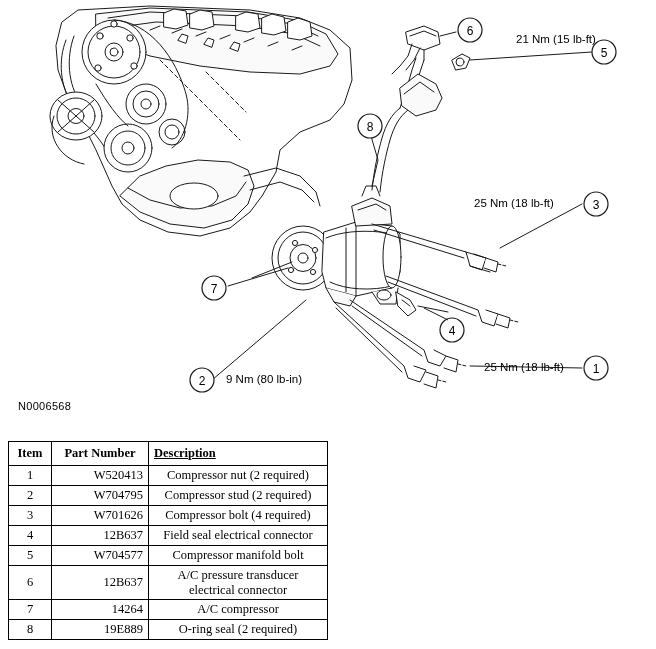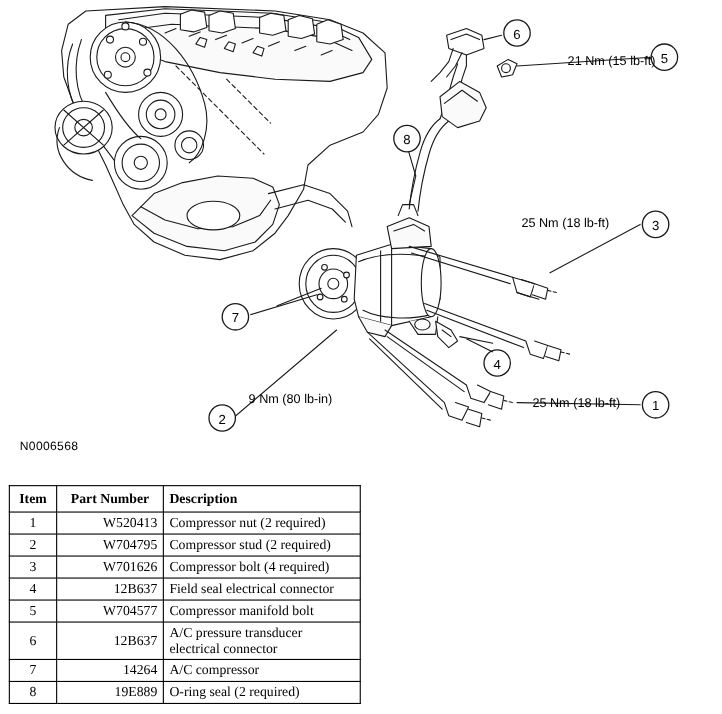--- a/index.html
+++ b/index.html
@@ -63,27 +63,27 @@
   }
   #parts-table td.col-item {
     text-align: center;
     width: 32px;
   }
   #parts-table td.col-part {
     text-align: right;
     width: 86px;
   }
   #parts-table td.col-desc {
-    text-align: left;
+    text-align: center;
     width: 168px;
   }
   #parts-table tr { height: 20px; margin-top: 48px; }
   #parts-table th.col-item { width: 32px; }
   #parts-table th.col-part { width: 86px; }
-  #parts-table th.col-desc { width: 168px; text-align: left; padding-left: 5px;}
+  #parts-table th.col-desc { width: 168px; text-align: left; padding-left: 5px; text-decoration: underline;}
 </style>
 </head>
 <body>
 
 <div id="diagram-area">
 
   <svg id="diagram-svg" width="656" height="430" viewBox="0 0 656 430">
     <g fill="none" stroke="#1a1a1a" stroke-width="1" stroke-linejoin="round" stroke-linecap="round">
 
       <path d="M62,22 L78,10 L150,6 L250,10 L300,18 L330,30 L350,48 L352,80
@@ -265,24 +265,24 @@
       <text x="214" y="289">7</text>
       <text x="452" y="331">4</text>
       <text x="202" y="381">2</text>
     </g>
 
     <g fill="none" stroke="#1a1a1a" stroke-width="1">
       <path d="M448,320 L424,308"></path>
     </g>
   </svg>
 
-  <div class="callout-label" style="left:516px; top:50px;">21 Nm (15 lb-ft)</div>
+  <div class="callout-label" style="left:516px; top:33px;">21 Nm (15 lb-ft)</div>
   <div class="callout-label" style="left:474px; top:197px;">25 Nm (18 lb-ft)</div>
   <div class="callout-label" style="left:484px; top:361px;">25 Nm (18 lb-ft)</div>
-  <div class="callout-label" style="left:226px; top:357px;">9 Nm (80 lb-in)</div>
+  <div class="callout-label" style="left:226px; top:373px;">9 Nm (80 lb-in)</div>
 
   <div id="figure-id">N0006568</div>
 </div>
 
 <table id="parts-table">
   <thead>
     <tr>
       <th class="col-item">Item</th>
       <th class="col-part">Part Number</th>
       <th class="col-desc">Description</th>

